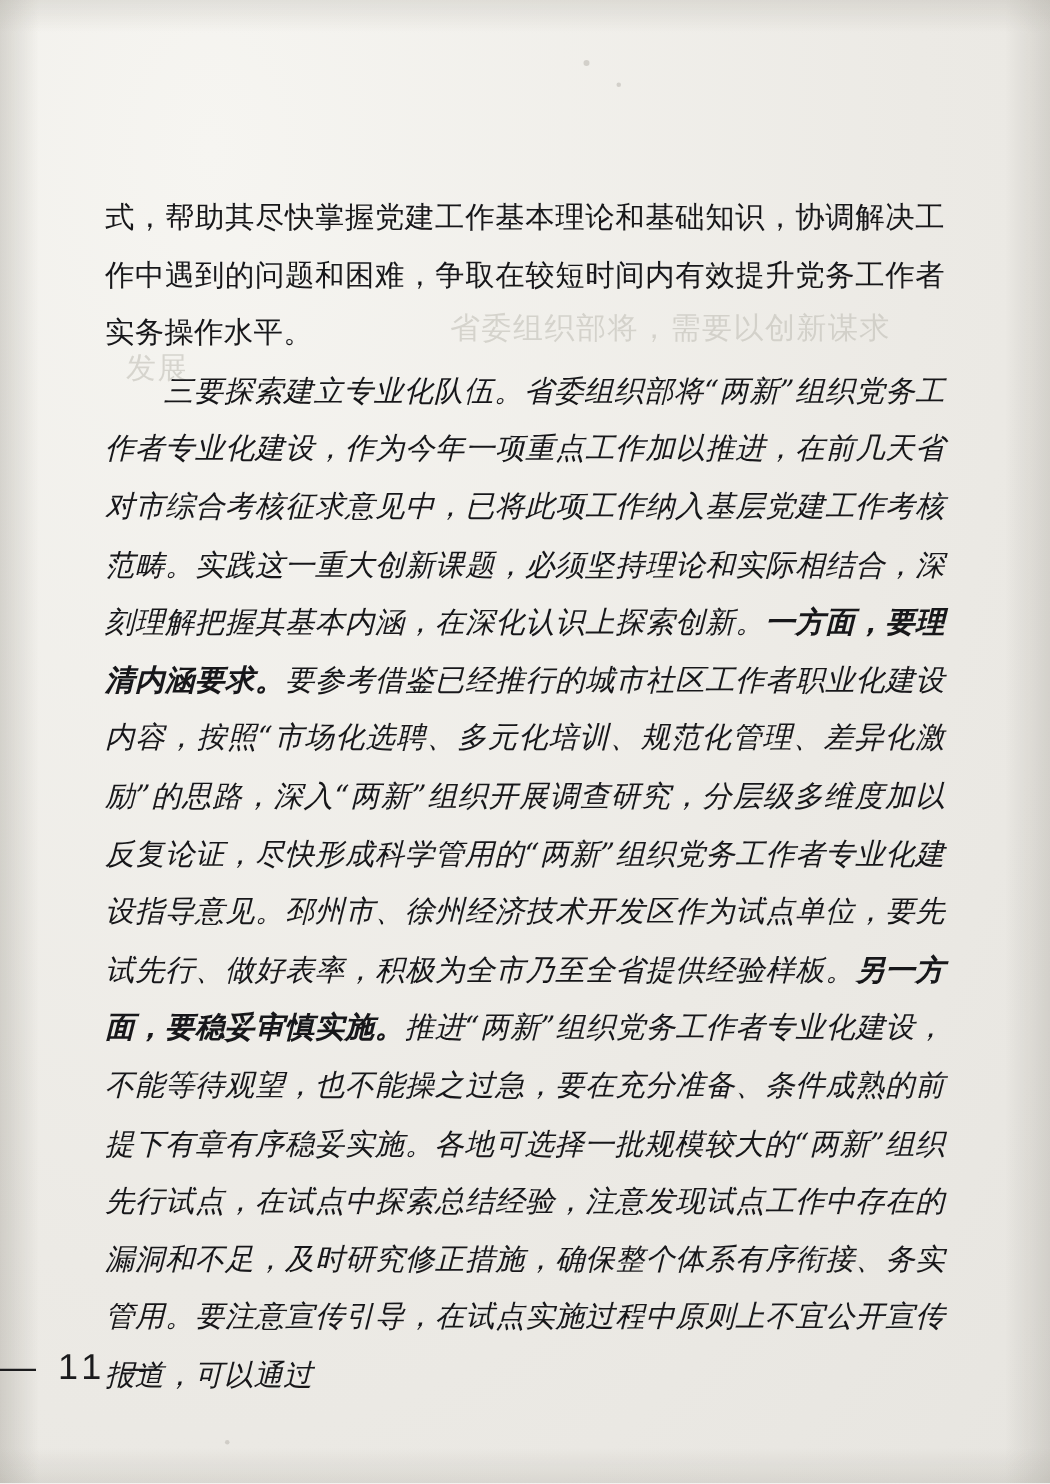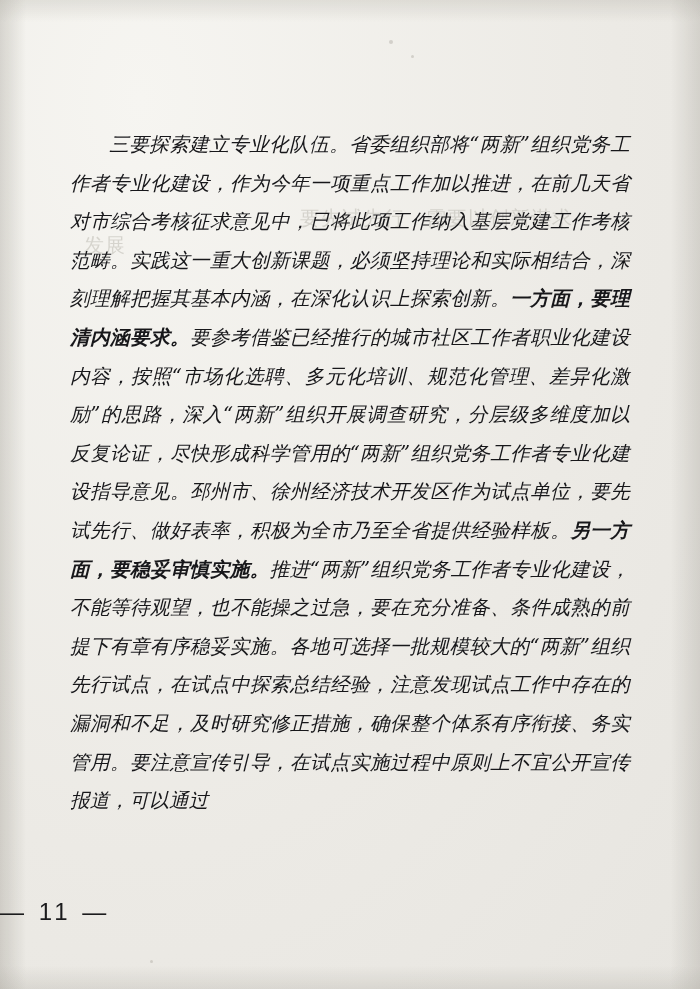--- a/index.html
+++ b/index.html
@@ -89,24 +89,27 @@
 </head>
 <body>
 
 <div class="page">
 
   <div class="scan-noise"></div>
   <div class="scan-speck" style="left:389px; top:40px; width:4px; height:4px;"></div>
   <div class="scan-speck" style="left:411px; top:55px; width:3px; height:3px;"></div>
   <div class="scan-speck" style="left:150px; top:960px; width:3px; height:3px;"></div>
 
-  <div class="ghost-line" style="left:300px; top:205px;">要先试先行，需要以创新谋求</div>
+  <div class="ghost-line" style="left:300px; top:205px;">省委组织部将，需要以创新谋求</div>
   <div class="ghost-line" style="left:84px; top:232px;">发展</div>
 
   <div class="body-text">
+    <p>
+      <span>式，帮助其尽快掌握党建工作基本理论和基础知识，协调解决工作中遇到的问题和困难，争取在较短时间内有效提升党务工作者实务操作水平。</span>
+    </p>
     <p class="indent">
       <span>三要探索建立专业化队伍。省委组织部将“两新”组织党务工作者专业化建设，作为今年一项重点工作加以推进，在前几天省对市综合考核征求意见中，已将此项工作纳入基层党建工作考核范畴。实践这一重大创新课题，必须坚持理论和实际相结合，深刻理解把握其基本内涵，在深化认识上探索创新。</span><span class="bold">一方面，要理清内涵要求。</span><span>要参考借鉴已经推行的城市社区工作者职业化建设内容，按照“市场化选聘、多元化培训、规范化管理、差异化激励”的思路，深入“两新”组织开展调查研究，分层级多维度加以反复论证，尽快形成科学管用的“两新”组织党务工作者专业化建设指导意见。邳州市、徐州经济技术开发区作为试点单位，要先试先行、做好表率，积极为全市乃至全省提供经验样板。</span><span class="bold">另一方面，要稳妥审慎实施。</span><span>推进“两新”组织党务工作者专业化建设，不能等待观望，也不能操之过急，要在充分准备、条件成熟的前提下有章有序稳妥实施。各地可选择一批规模较大的“两新”组织先行试点，在试点中探索总结经验，注意发现试点工作中存在的漏洞和不足，及时研究修正措施，确保整个体系有序衔接、务实管用。要注意宣传引导，在试点实施过程中原则上不宜公开宣传报道，可以通过</span>
     </p>
   </div>
 
   <div class="page-number">— 11 —</div>
 
 </div>
 
 </body></html>

